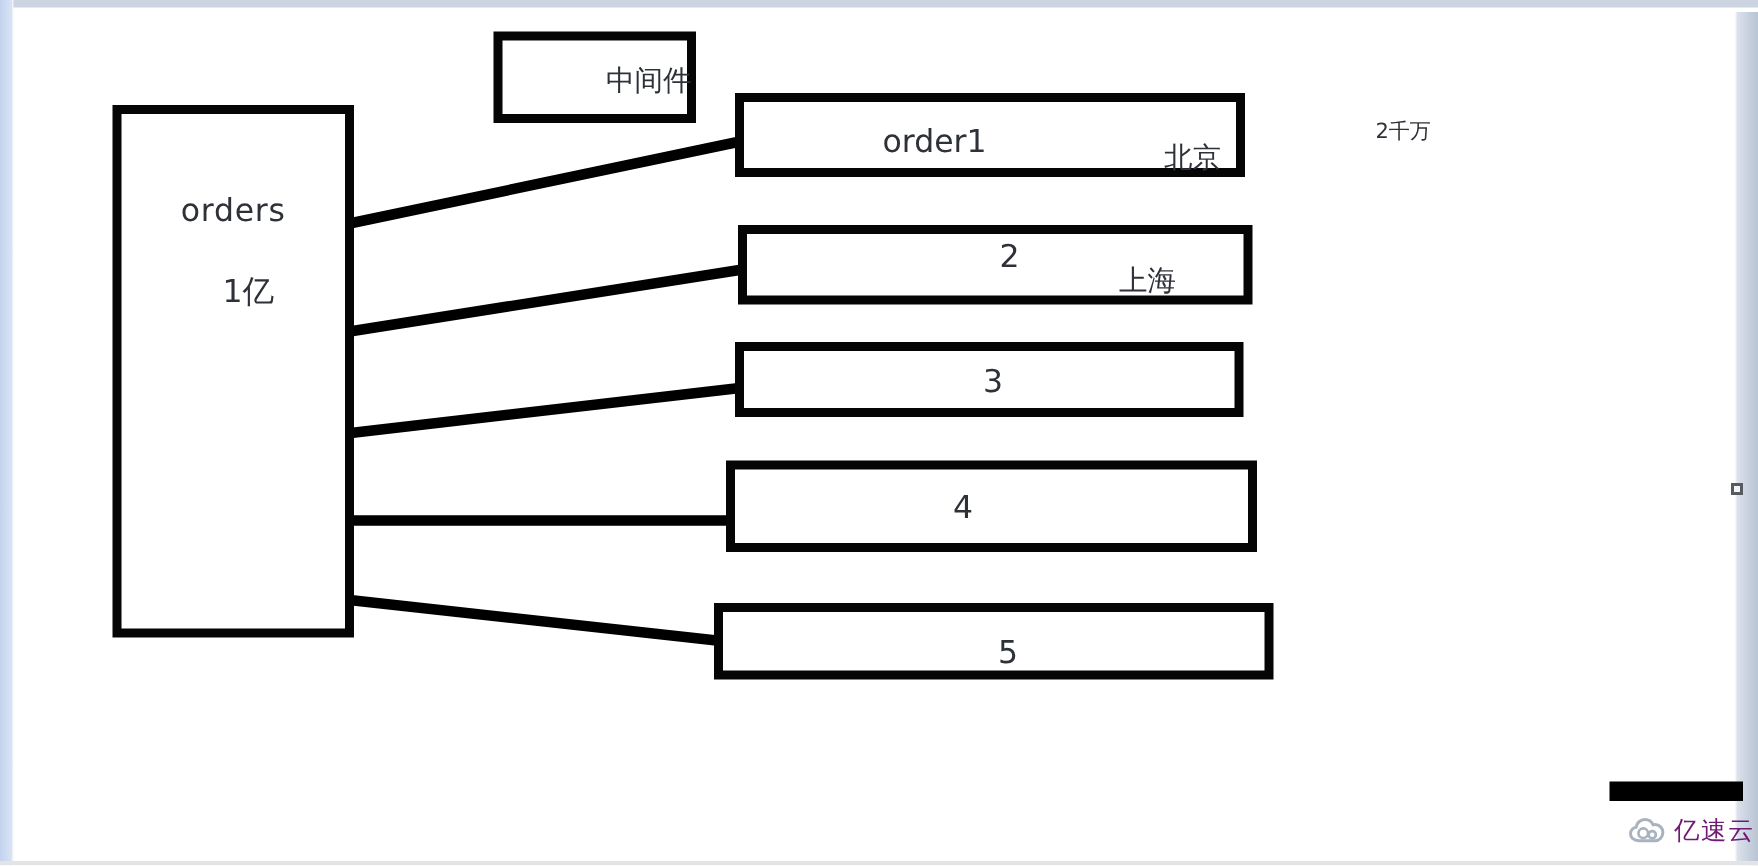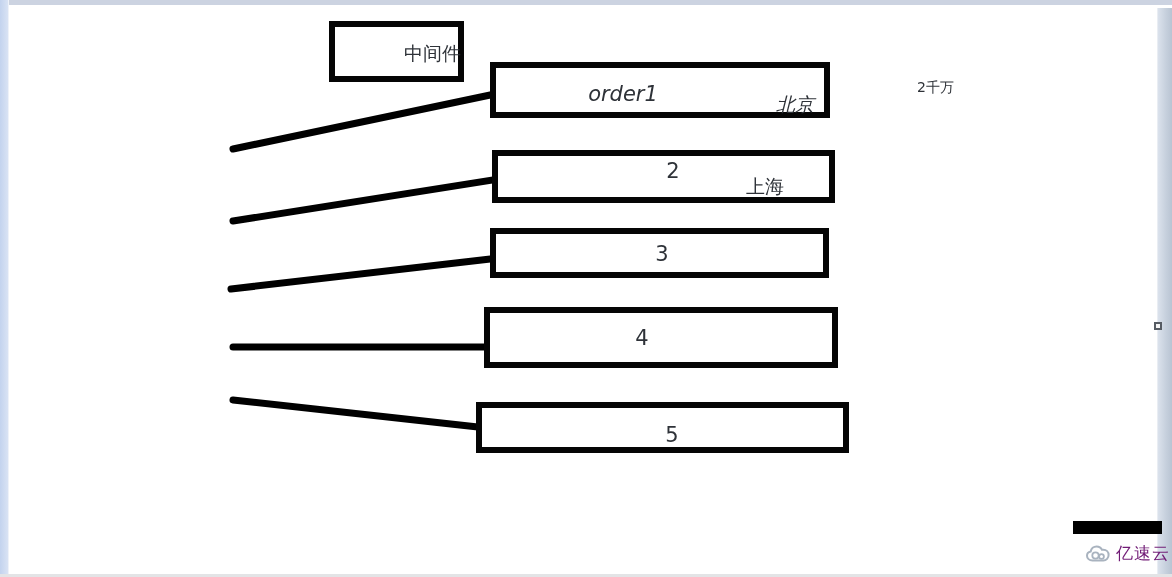--- a/index.html
+++ b/index.html
@@ -79,21 +79,21 @@
     position: absolute; left: 10px; width: 100%;
     top: 104px; text-align: center;
     font-size: 21px;
   }
   .middleware-box { left: 283px; top: 21px; width: 135px; height: 61px; margin-left: 46px; }
   .middleware-label {
     position: absolute; right: -3px; top: 14px;
     font-size: 19px; white-space: nowrap;
   }
   .shard { border-width: 6px; }
-  .shard1 { left: 490px; top: 62px;  width: 340px; height: 56px; font-style: italic; }
+  .shard1 { left: 490px; top: 62px;  width: 340px; height: 56px; }
   .shard2 { left: 492px; top: 150px; width: 343px; height: 53px; }
   .shard3 { left: 490px; top: 228px; width: 339px; height: 50px; }
   .shard4 { left: 484px; top: 307px; width: 354px; height: 61px; }
   .shard5 { left: 476px; top: 402px; width: 373px; height: 51px; }
   .shard-label {
     position: absolute;
     transform: translateX(-50%);
     font-size: 21px;
     white-space: nowrap;
   }
@@ -140,20 +140,24 @@
   <div class="bottom-line"></div>
 
   <svg class="connectors" viewBox="0 0 1172 577" xmlns="http://www.w3.org/2000/svg">
     <line x1="233" y1="149" x2="495" y2="94" stroke="#000" stroke-width="7" stroke-linecap="round"></line>
     <line x1="233" y1="221" x2="512" y2="177" stroke="#000" stroke-width="7" stroke-linecap="round"></line>
     <line x1="231" y1="289" x2="499" y2="258" stroke="#000" stroke-width="7" stroke-linecap="round"></line>
     <line x1="233" y1="347" x2="486" y2="347" stroke="#000" stroke-width="7" stroke-linecap="round"></line>
     <line x1="233" y1="400" x2="496" y2="429" stroke="#000" stroke-width="7" stroke-linecap="round"></line>
   </svg>
 
+  <div class="box orders-box">
+    <div class="orders-title">orders</div>
+    <div class="orders-count">1亿</div>
+  </div>
 
   <div class="box middleware-box">
     <span class="middleware-label">中间件</span>
   </div>
 
   <div class="box shard shard1">
     <span class="shard-label">order1</span>
     <span class="shard-region">北京</span>
   </div>
 

